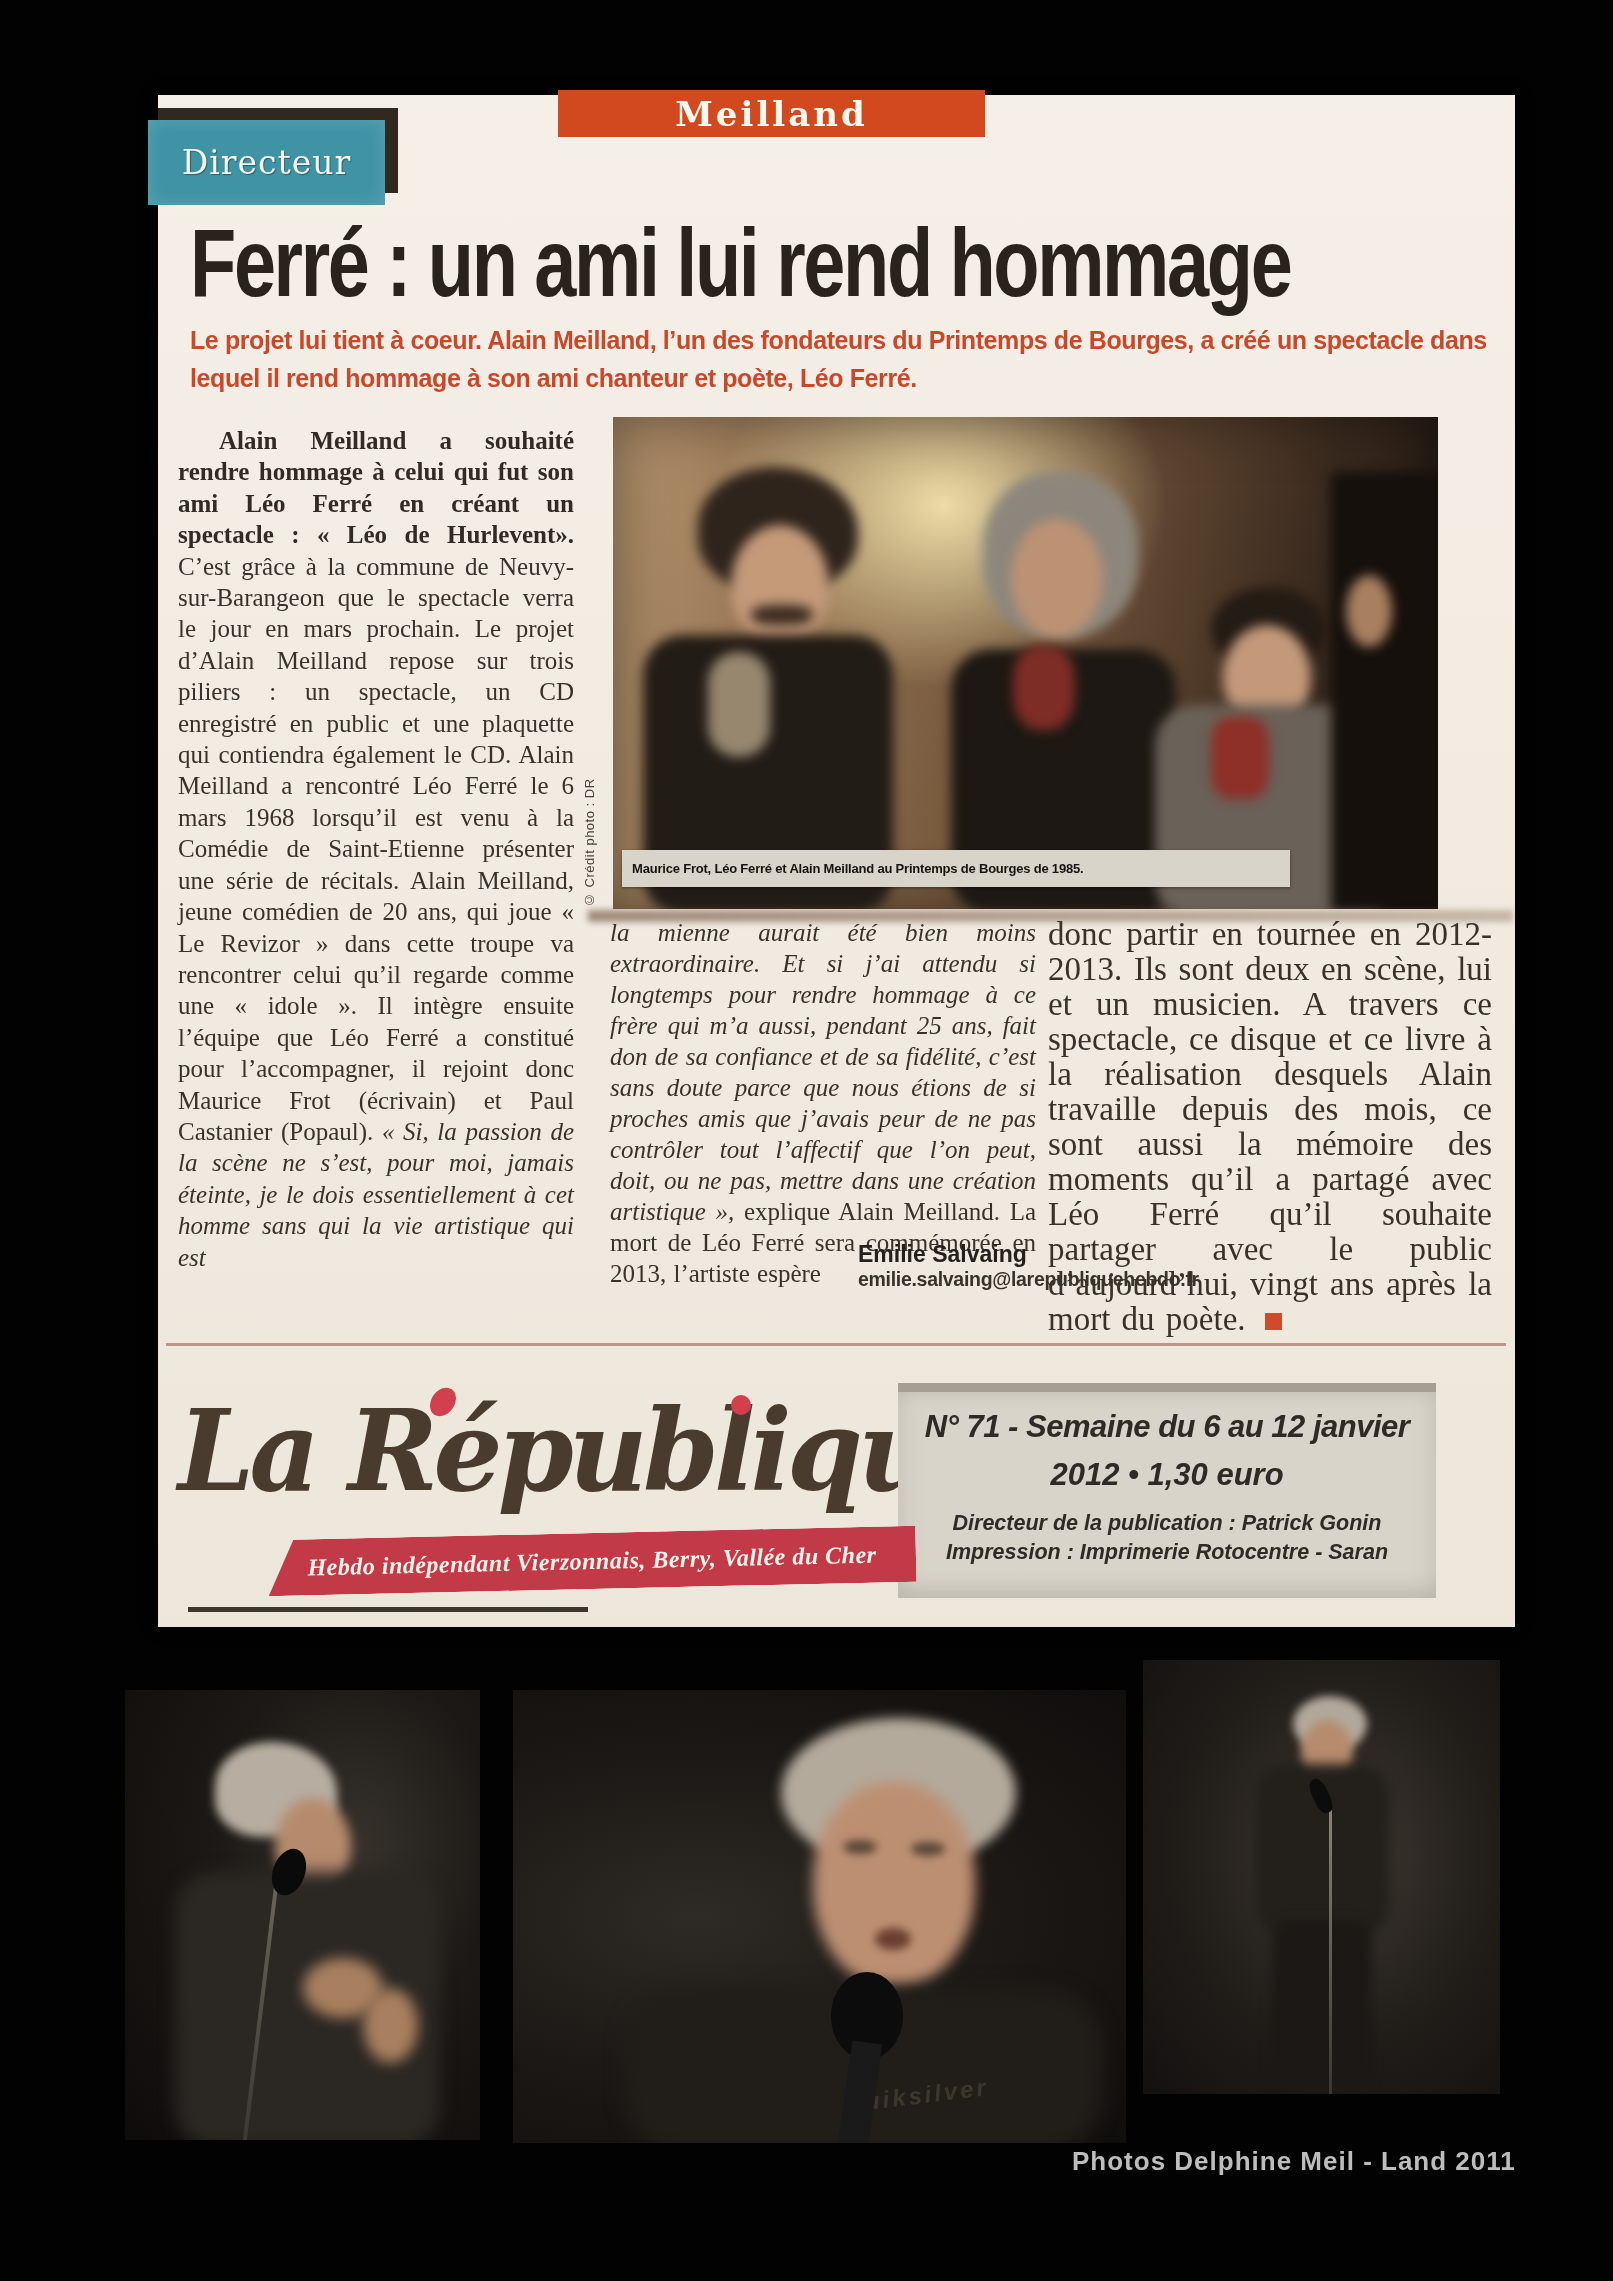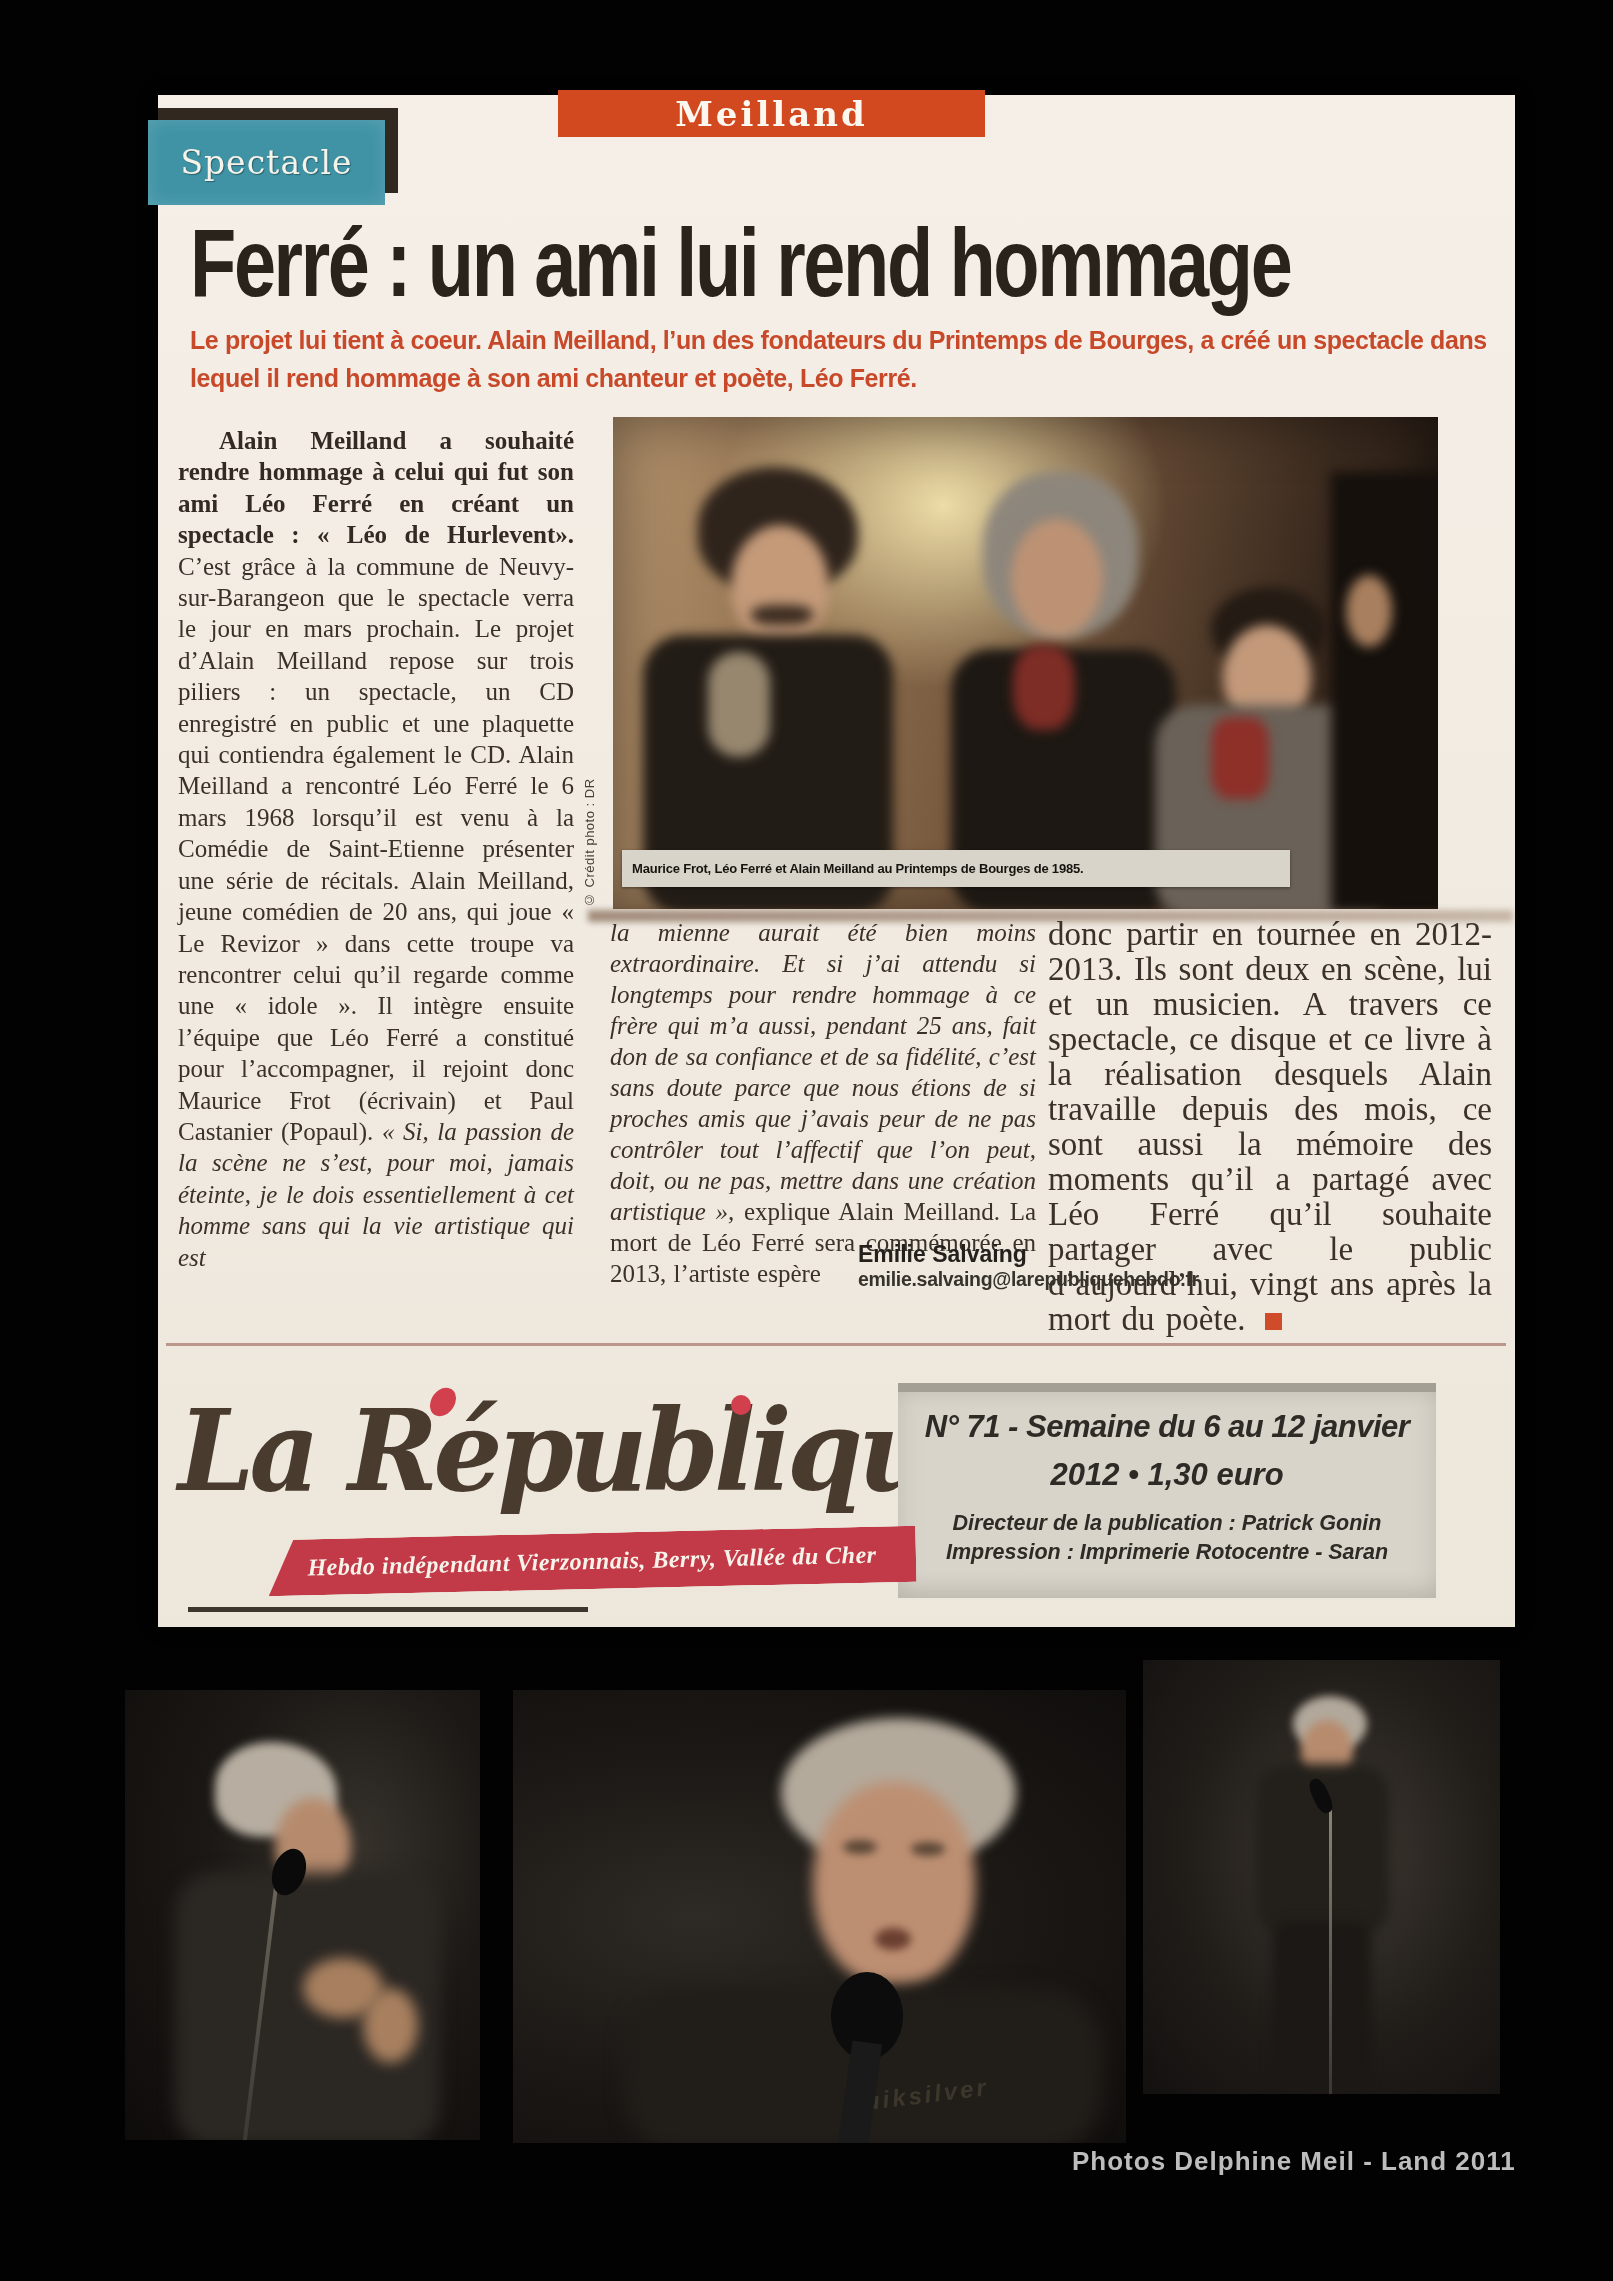--- a/index.html
+++ b/index.html
@@ -128,21 +128,21 @@
                letter-spacing:1px;color:#bdbdbd;}
 </style>
 </head>
 <body>
 
 <div id="canvas">
   <div class="paper">
 
     <div class="tag-shadow"></div>
     <div class="tag-teal">
-      <span>Spectacle</span>
+      <span>Directeur</span>
     </div>
     <div class="tag-orange">
       <span>Meilland</span>
     </div>
 
     <h1 class="headline"><span>Ferré : un ami lui rend hommage</span></h1>
 
     <p class="lede">Le projet lui tient à coeur. Alain Meilland, l’un des fondateurs du Printemps de Bourges, a créé un spectacle dans lequel il rend hommage à son ami chanteur et poète, Léo Ferré.</p>
 
     <div class="photo">

